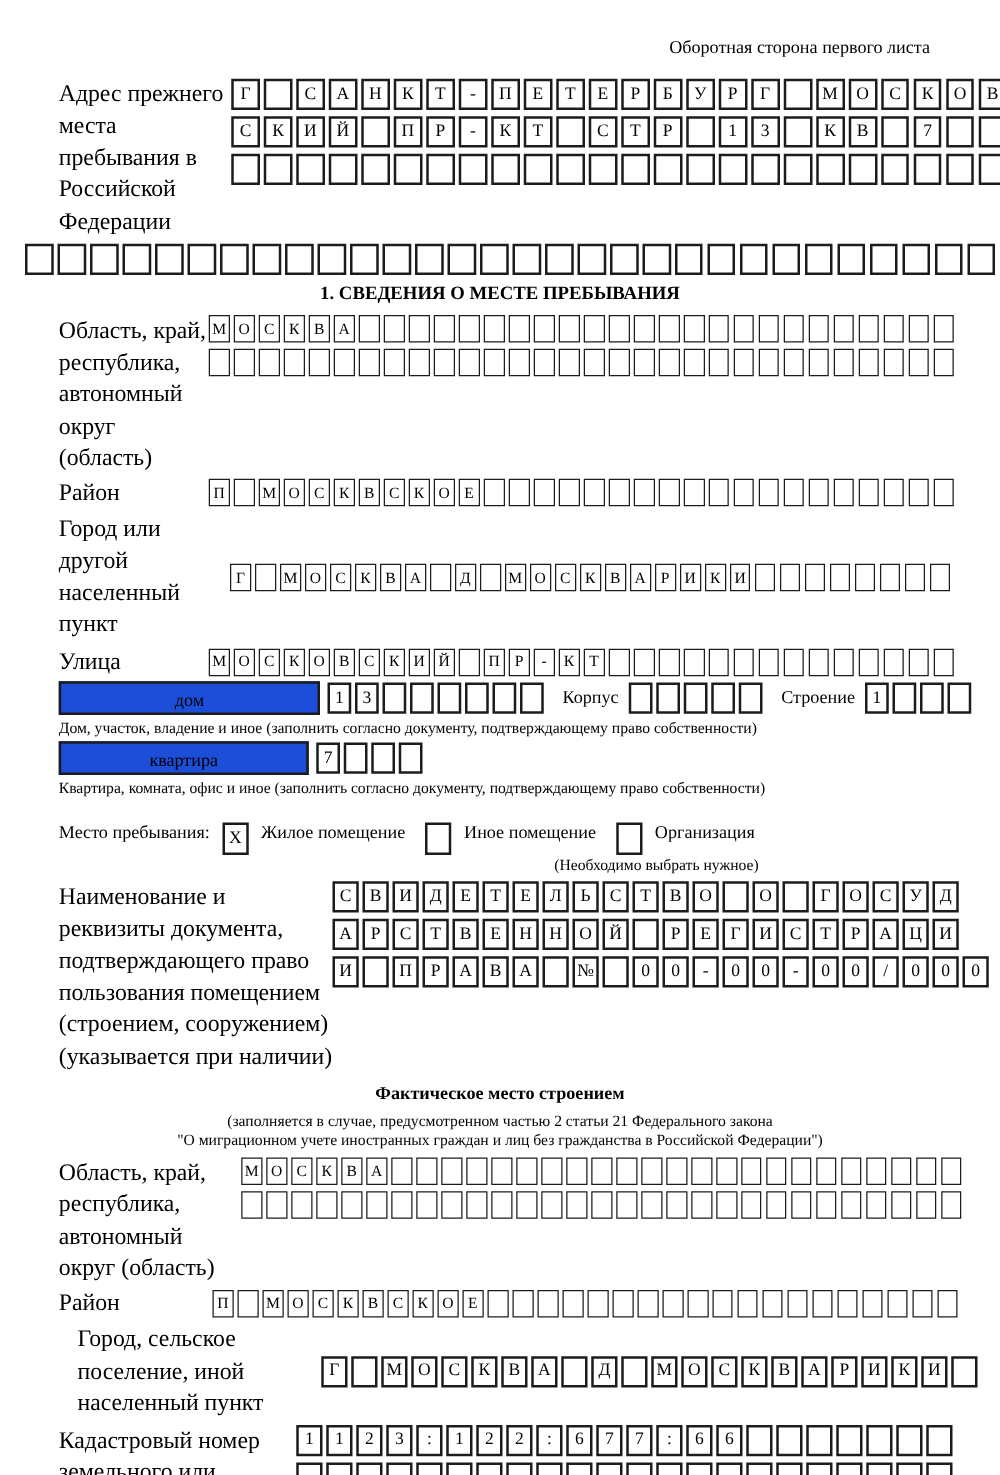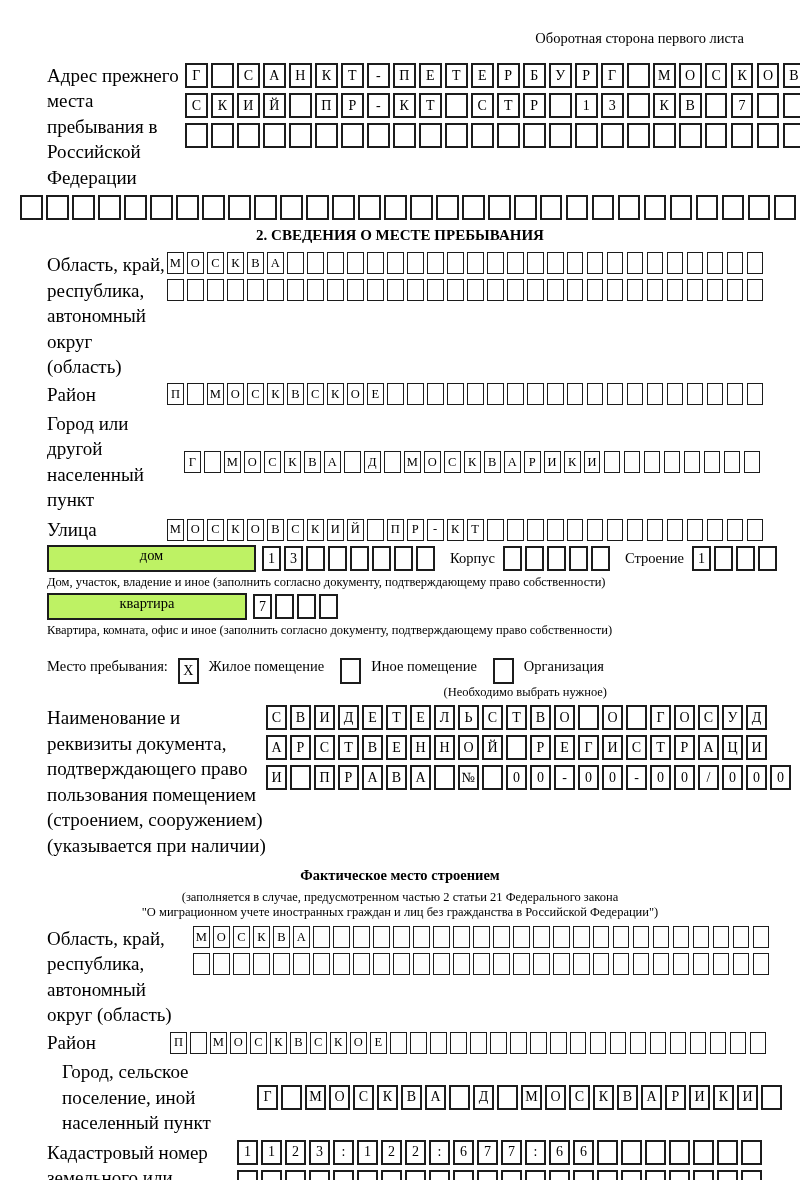--- a/index.html
+++ b/index.html
@@ -46,21 +46,21 @@
   .left-caption { margin-left:27px; margin-top:2px; margin-bottom:3px; }
   .choose-caption { width:560px; margin-left:27px; text-align:right; margin-top:1px; margin-bottom:5px; }
 
   .sec-title { text-align:center; font-weight:bold; font-size:15px; margin:7px 0 8px 0; }
   .sub-title { text-align:center; font-weight:bold; font-size:14.5px; margin:9px 0 6px 0; }
   .cap-gap { margin-bottom:3px; }
 
   .mb2{margin-bottom:2px;} .mb4{margin-bottom:4px;} .mb6{margin-bottom:6px;}
 
   .house-row, .apt-row { display:flex; align-items:center; margin-left:27px; margin-top:3px; margin-bottom:3px; }
-  .wide-box { border:2px solid #1c1c1c; height:27px; display:flex; align-items:flex-start; justify-content:center; background:#bef264; }
+  .wide-box { border:2px solid #1c1c1c; height:27px; display:flex; align-items:flex-end; justify-content:center; background:#1d4ed8; }
   .house-box { width:245px; margin-right:6px; }
   .apt-box   { width:200px; margin-right:6px; }
   .inline-lbl { margin:0 8px 0 12px; font-size:14.5px; white-space:nowrap; }
 
   .stay-row { display:flex; align-items:flex-start; margin-left:27px; margin-top:20px; }
   .stay-lbl { margin-right:10px; white-space:nowrap; }
   .opt-lbl { margin:0 16px 0 10px; white-space:nowrap; }
 
   .mark-area { margin-top:4px; }
   .mark-box { margin-left:382px; width:356px; height:172px; border:2px solid #1c1c1c; background:#fff; }
@@ -182,21 +182,21 @@
       <span class="cell"></span>
       <span class="cell"></span>
       <span class="cell"></span>
       <span class="cell"></span>
       <span class="cell"></span>
       <span class="cell"></span>
       <span class="cell"></span>
       <span class="cell"></span>
     </div>
 
-  <div class="sec-title">2. СВЕДЕНИЯ О МЕСТЕ ПРЕБЫВАНИЯ</div>
+  <div class="sec-title">1. СВЕДЕНИЯ О МЕСТЕ ПРЕБЫВАНИЯ</div>
 
   <div class="frow mb2">
     <div class="lbl lbl-region">Область, край, республика, автономный округ (область)</div>
     <div class="rows">
       <div class="cells md">
           <span class="cell">М</span>
           <span class="cell">О</span>
           <span class="cell">С</span>
           <span class="cell">К</span>
           <span class="cell">В</span>

